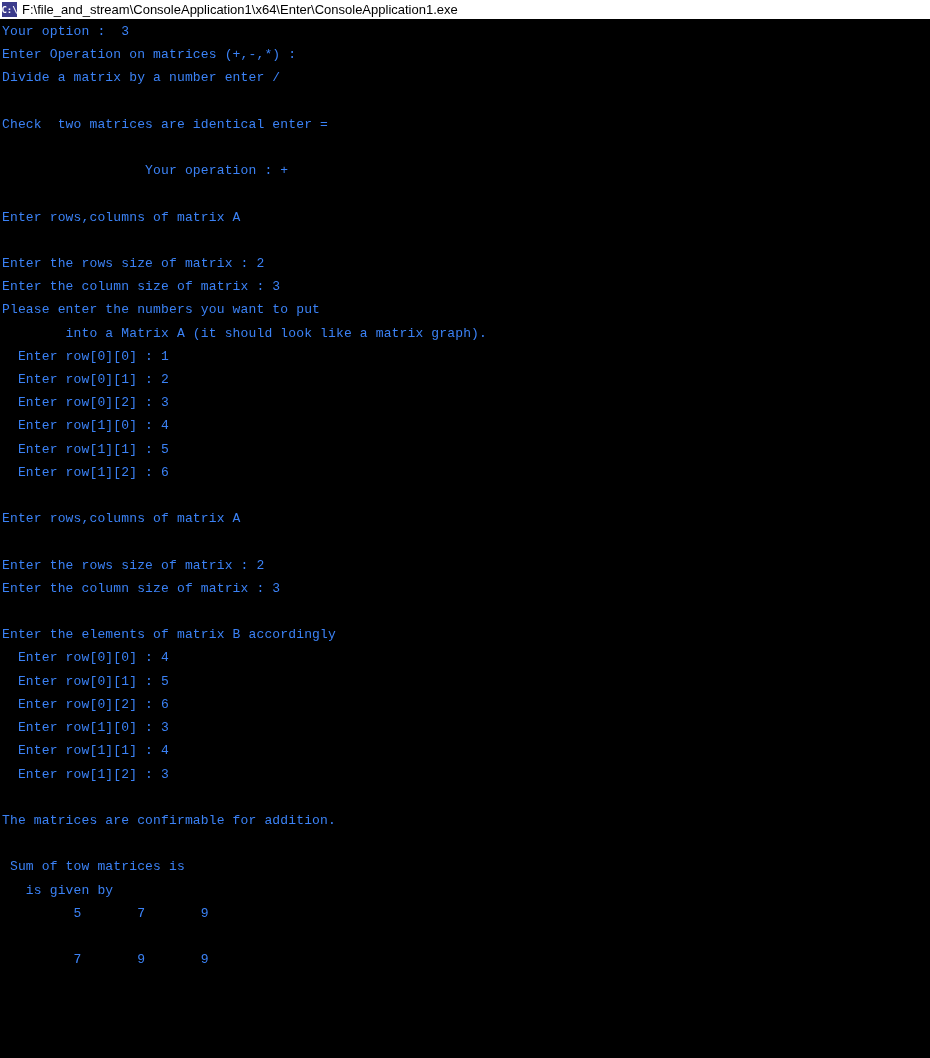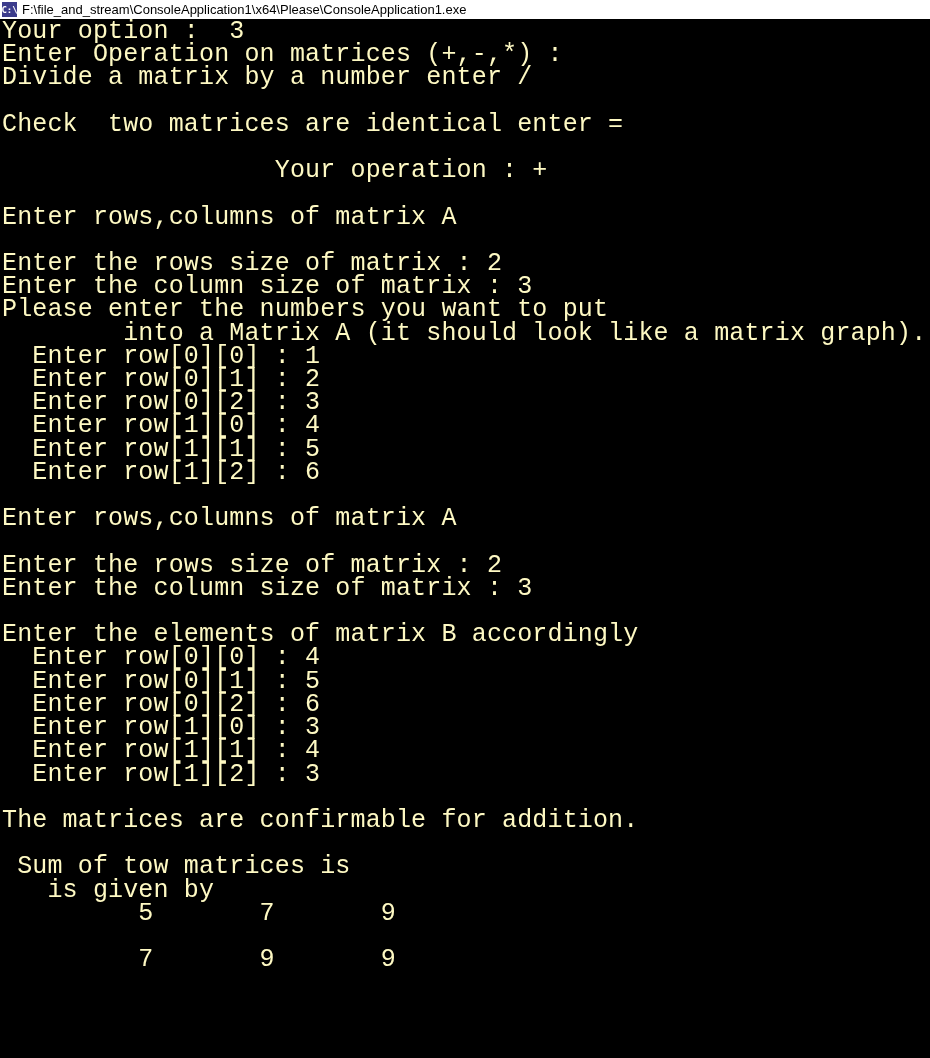--- a/index.html
+++ b/index.html
@@ -29,30 +29,30 @@
       display: inline-flex;
       align-items: center;
       justify-content: center;
       font-size: 9px;
       color: #fff;
       font-weight: bold;
       font-family: Consolas, monospace;
     }
     .console-area {
       background: #000;
-      color: #fef9c3;
-      font-size: 25px;
+      color: #3b82f6;
+      font-size: 13px;
       line-height: 23.2px;
       padding: 1px 0 0 2px;
       white-space: pre;
       letter-spacing: 0.15px;
     }
     .console-line { display: block; min-height: 23.2px; }
   </style>
 </head>
 <body>
 
 <div class="titlebar">
   <span class="app-icon">C:\</span>
-  <span>F:\file_and_stream\ConsoleApplication1\x64\Please\ConsoleApplication1.exe</span>
+  <span>F:\file_and_stream\ConsoleApplication1\x64\Enter\ConsoleApplication1.exe</span>
 </div>
 
 <div class="console-area" id="console-out"><span class="console-line">Your option :  3</span><span class="console-line">Enter Operation on matrices (+,-,*) :</span><span class="console-line">Divide a matrix by a number enter /</span><span class="console-line"> </span><span class="console-line">Check  two matrices are identical enter =</span><span class="console-line"> </span><span class="console-line">                  Your operation : +</span><span class="console-line"> </span><span class="console-line">Enter rows,columns of matrix A</span><span class="console-line"> </span><span class="console-line">Enter the rows size of matrix : 2</span><span class="console-line">Enter the column size of matrix : 3</span><span class="console-line">Please enter the numbers you want to put</span><span class="console-line">        into a Matrix A (it should look like a matrix graph).</span><span class="console-line">  Enter row[0][0] : 1</span><span class="console-line">  Enter row[0][1] : 2</span><span class="console-line">  Enter row[0][2] : 3</span><span class="console-line">  Enter row[1][0] : 4</span><span class="console-line">  Enter row[1][1] : 5</span><span class="console-line">  Enter row[1][2] : 6</span><span class="console-line"> </span><span class="console-line">Enter rows,columns of matrix A</span><span class="console-line"> </span><span class="console-line">Enter the rows size of matrix : 2</span><span class="console-line">Enter the column size of matrix : 3</span><span class="console-line"> </span><span class="console-line">Enter the elements of matrix B accordingly</span><span class="console-line">  Enter row[0][0] : 4</span><span class="console-line">  Enter row[0][1] : 5</span><span class="console-line">  Enter row[0][2] : 6</span><span class="console-line">  Enter row[1][0] : 3</span><span class="console-line">  Enter row[1][1] : 4</span><span class="console-line">  Enter row[1][2] : 3</span><span class="console-line"> </span><span class="console-line">The matrices are confirmable for addition.</span><span class="console-line"> </span><span class="console-line"> Sum of tow matrices is</span><span class="console-line">   is given by</span><span class="console-line">         5       7       9</span><span class="console-line"> </span><span class="console-line">         7       9       9</span></div>
 
 </body></html>

